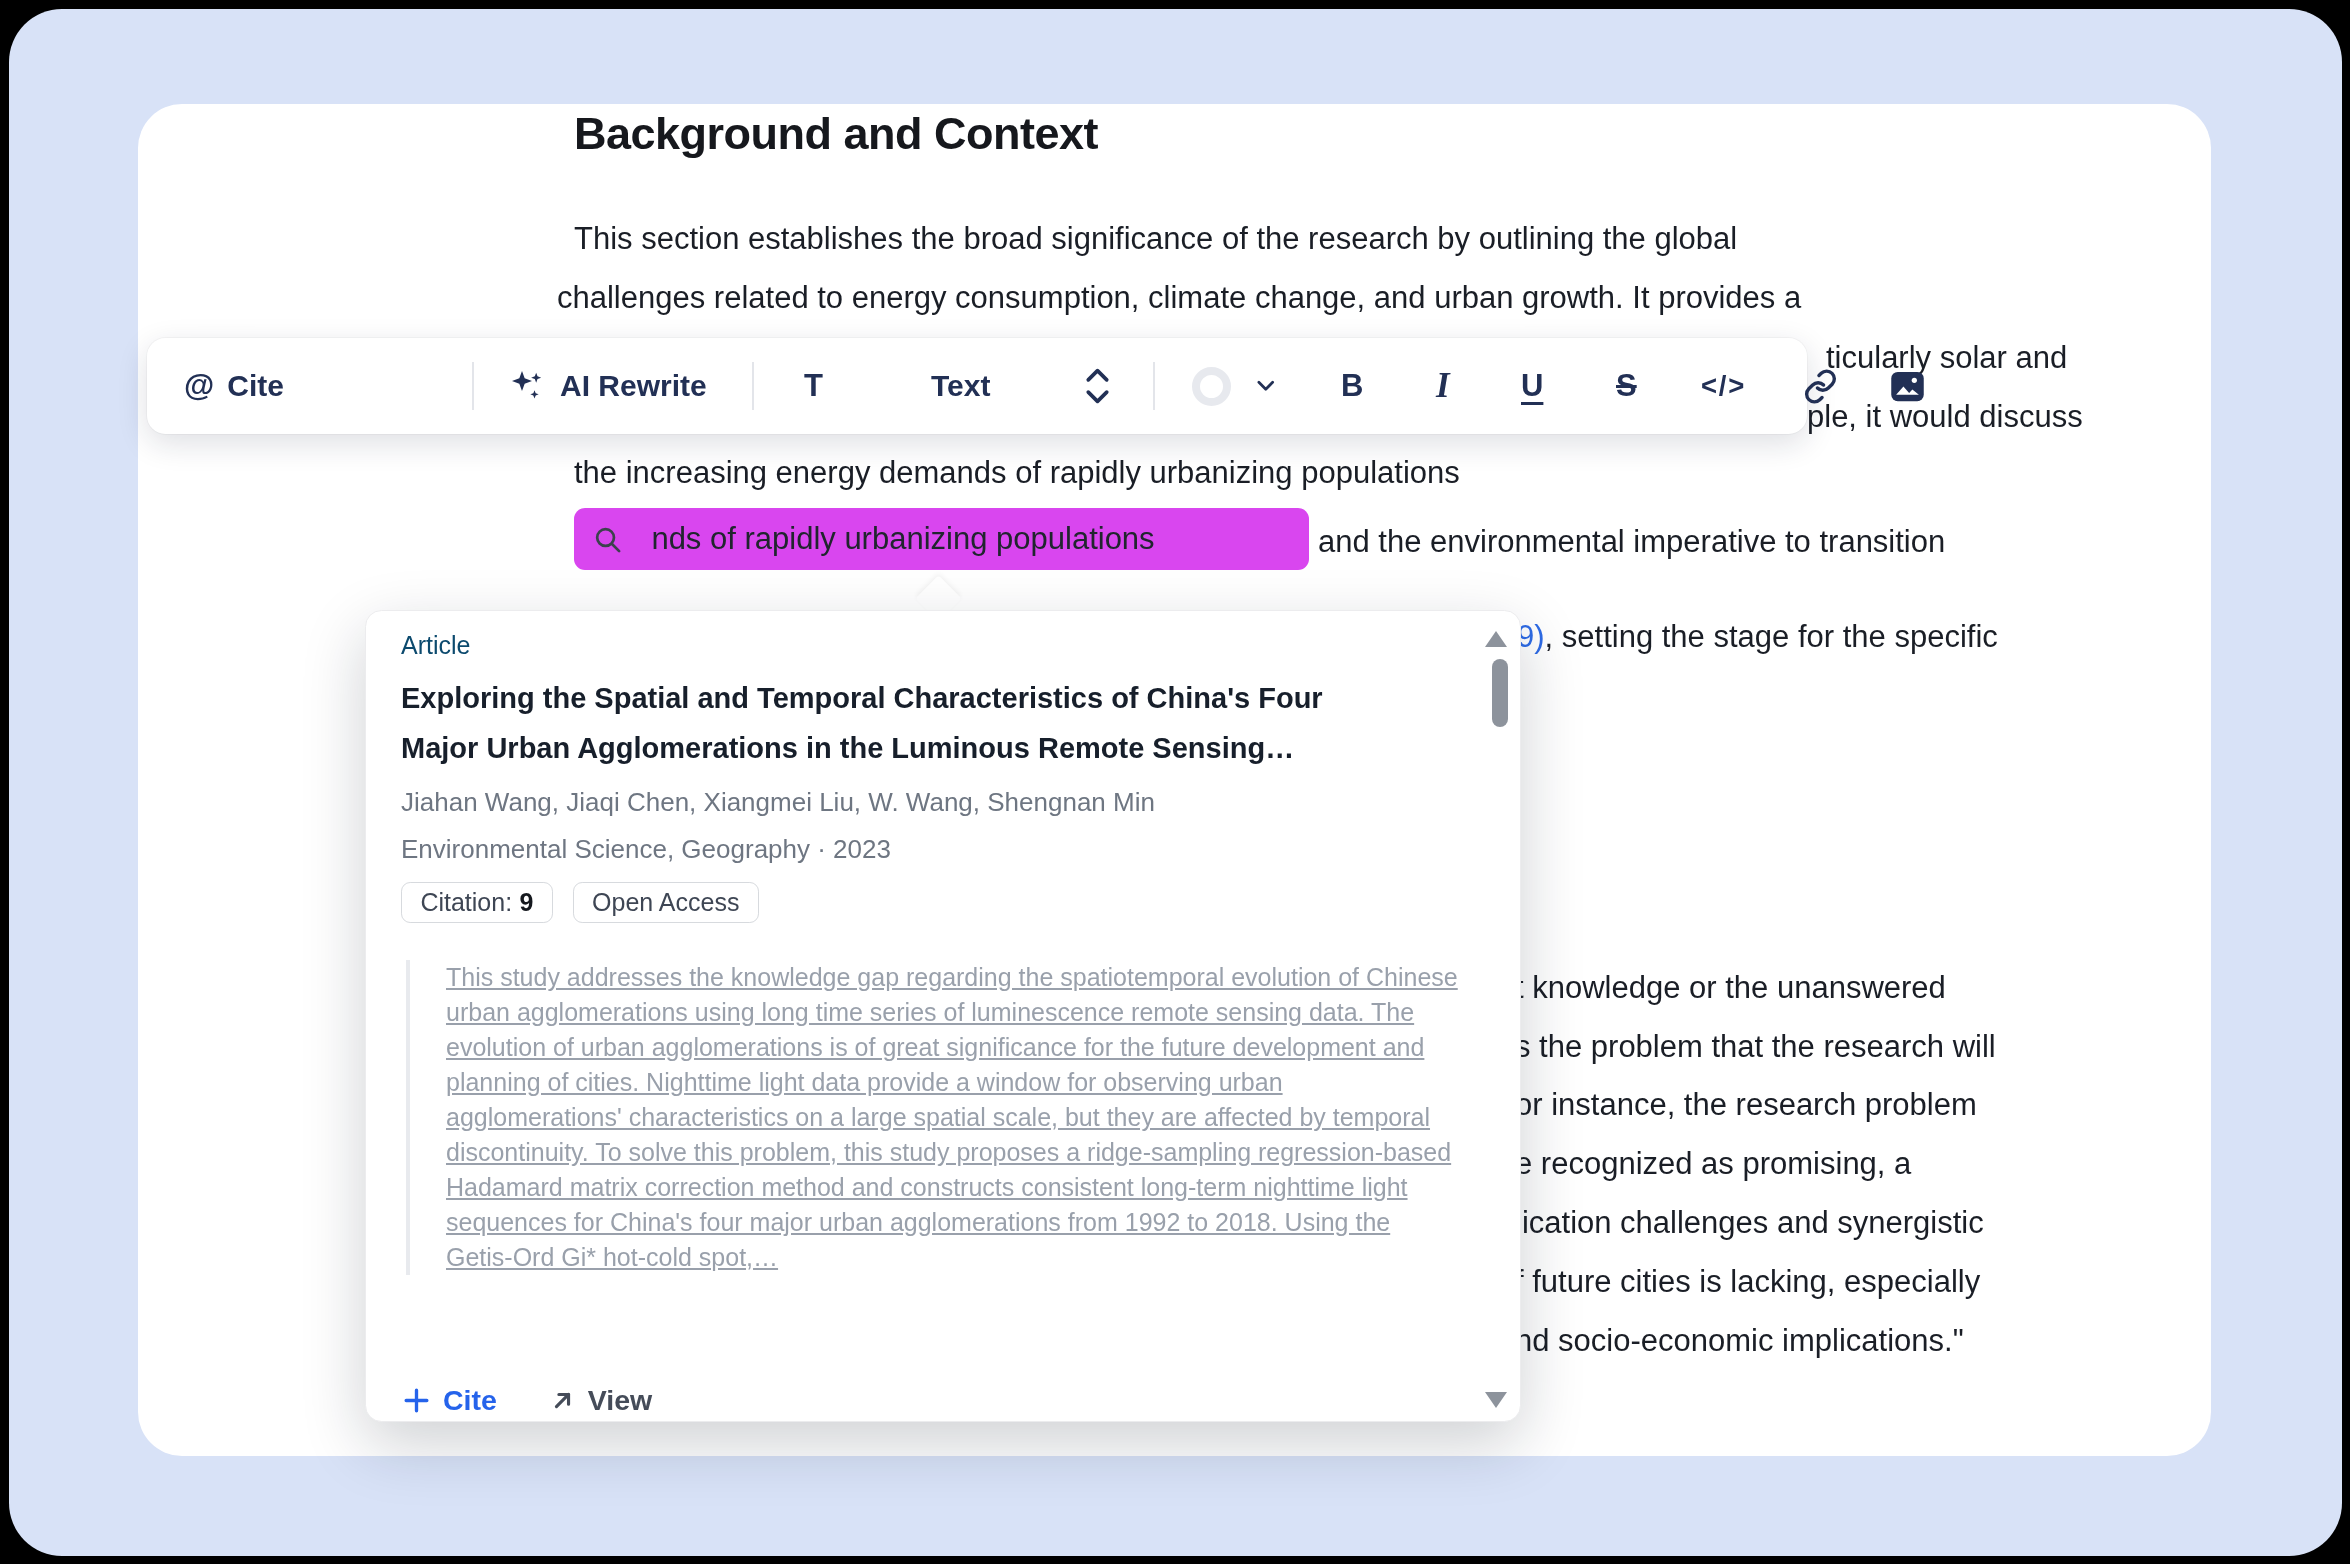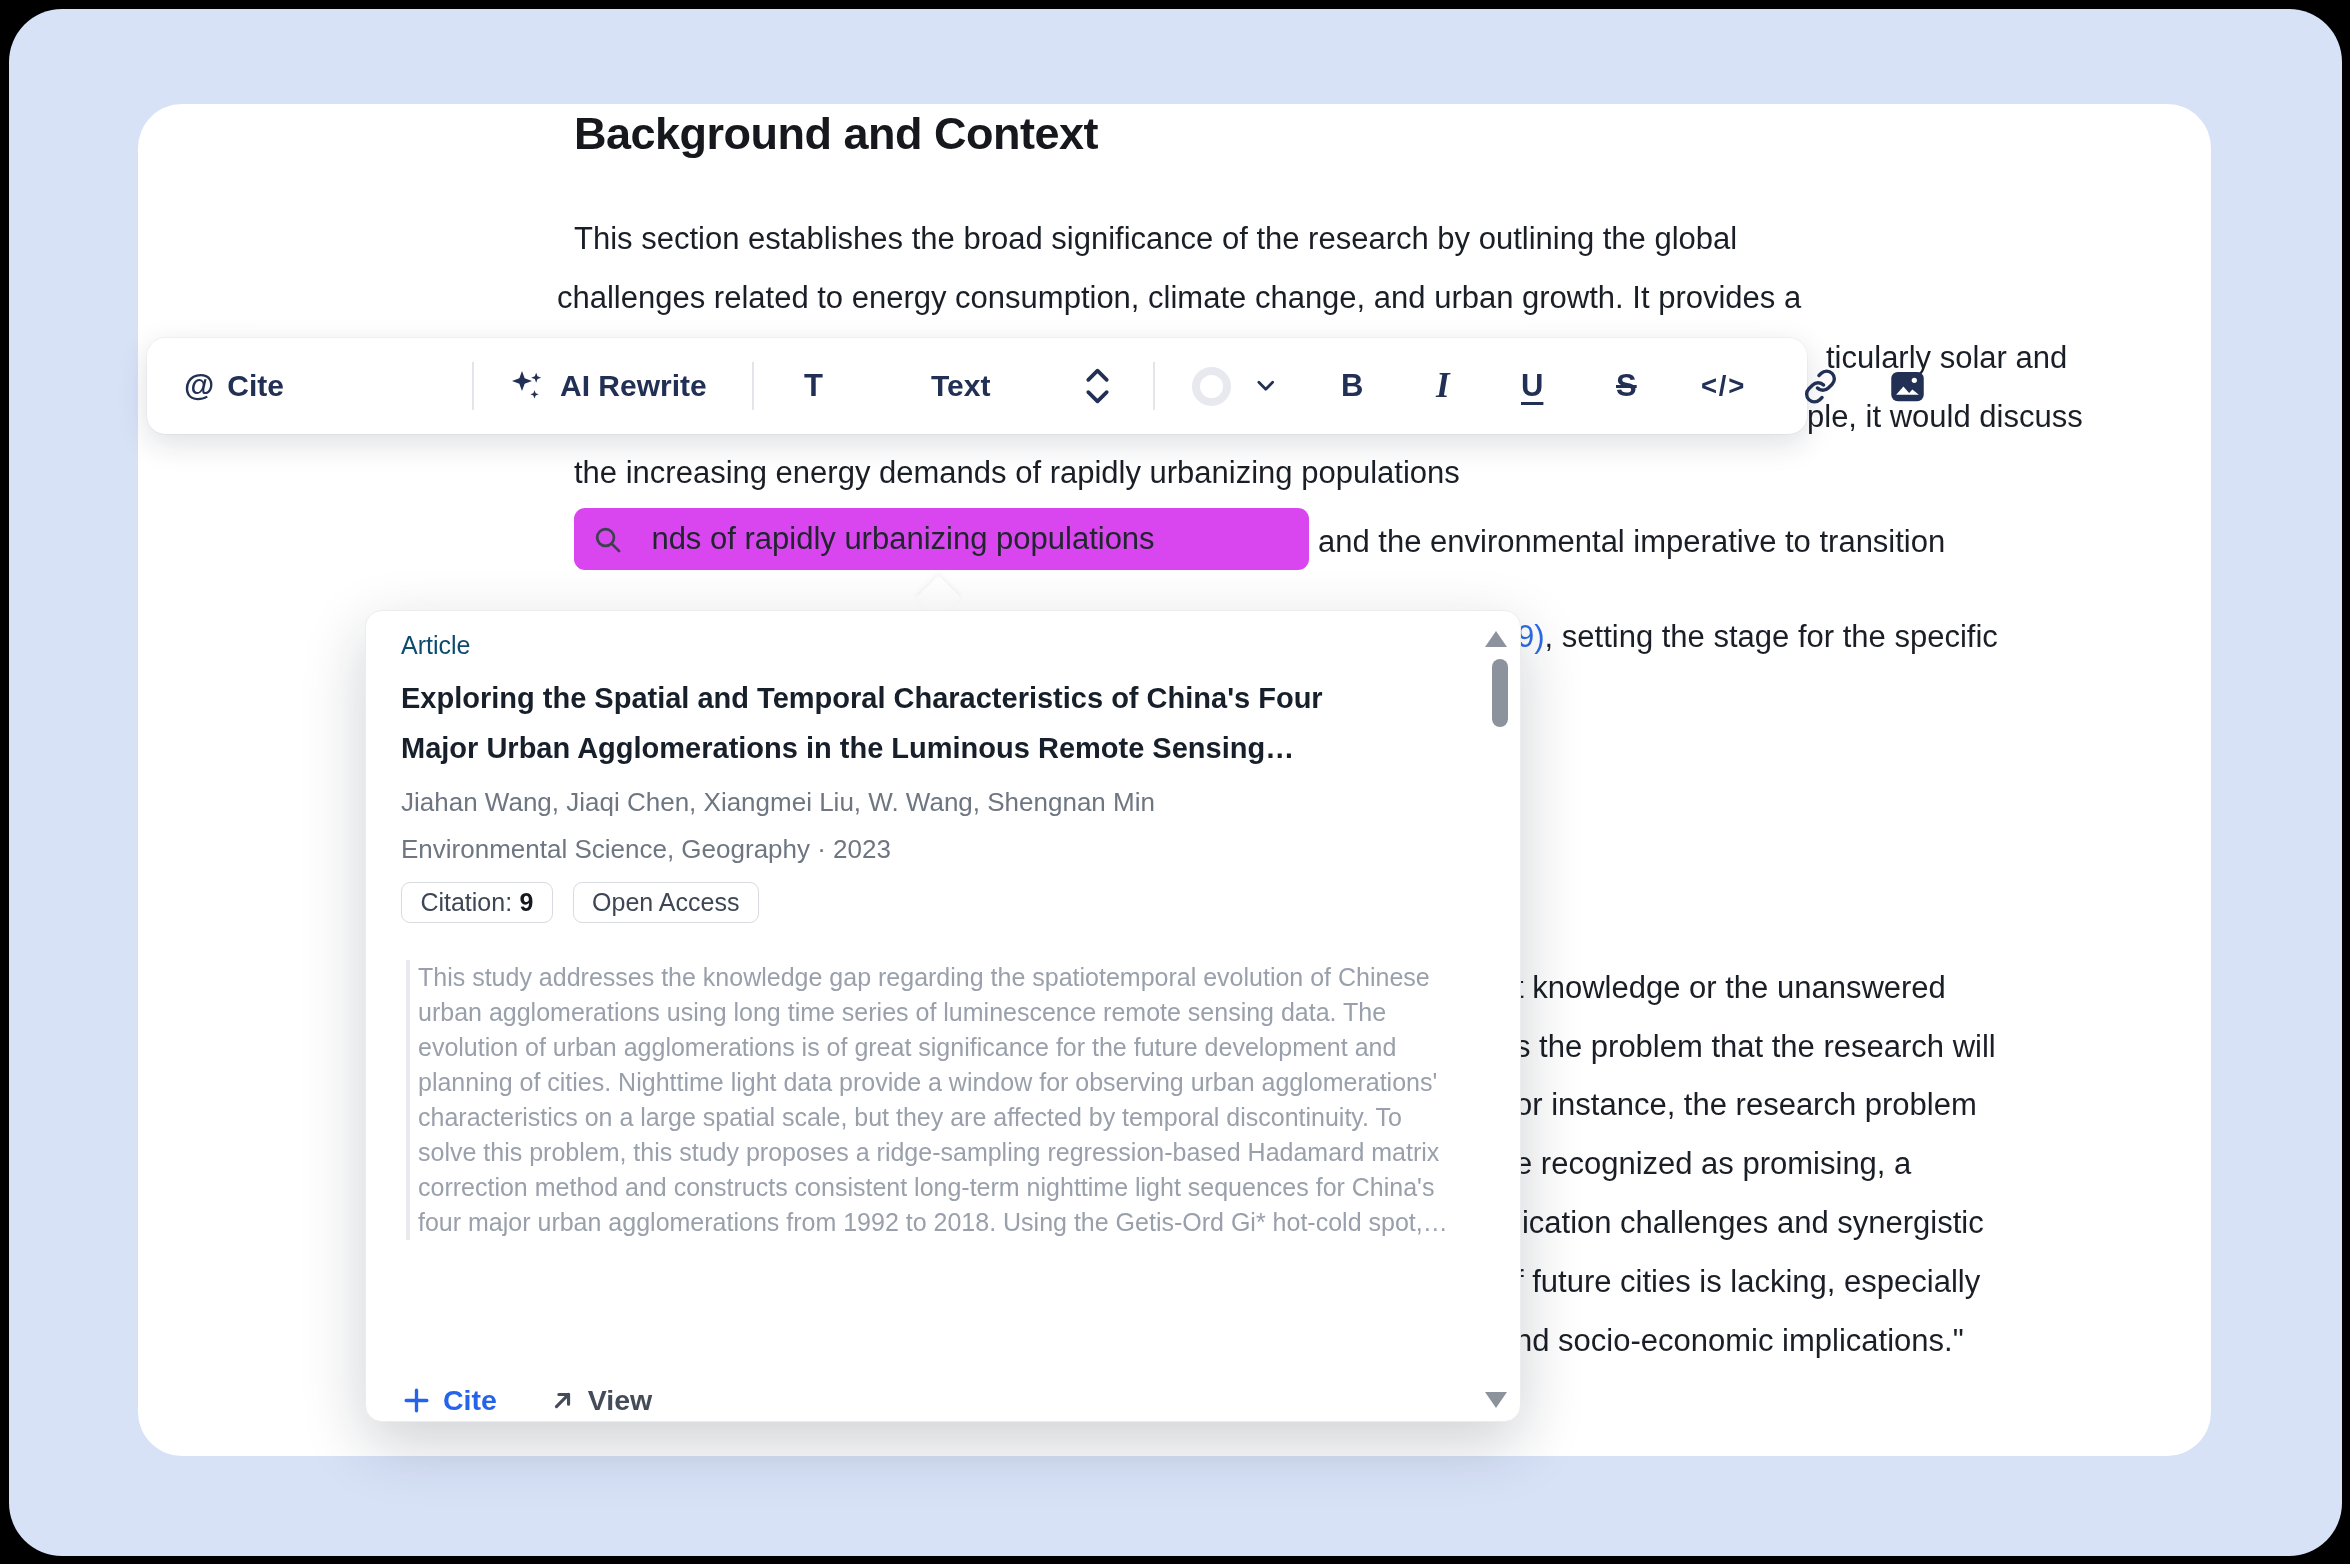--- a/index.html
+++ b/index.html
@@ -57,22 +57,22 @@
   .pp-title{position:absolute;left:35px;top:62px;width:983px;
     font-size:29px;font-weight:700;color:#171f2b;line-height:50px;}
   .pp-authors{position:absolute;left:35px;top:176px;font-size:26px;color:#6e7682;}
   .pp-meta{position:absolute;left:35px;top:223px;font-size:26px;color:#6e7682;}
   .pp-badges{position:absolute;left:35px;top:271px;display:flex;gap:20px;}
   .badge{height:41px;border:1.8px solid #d7dade;border-radius:9.2px;display:flex;
     align-items:center;padding:0 18.4px;font-size:25px;color:#3e4654;gap:7.3px;background:#fff;}
   .badge b{color:#15181e;font-weight:700;}
   .pp-abstract{
     position:absolute;left:40px;top:349px;width:1054px;
-    border-left:4.6px solid #e8eaee;padding-left:8px;
-    font-size:25px;line-height:35px;color:#99a0ab;
+    border-left:4.6px solid #e8eaee;padding-left:36px;
+    font-size:25px;line-height:35px;color:#99a0ab;text-decoration:underline;
   }
   .pp-actions{position:absolute;left:35px;top:773px;display:flex;gap:51px;align-items:center;}
   .act{display:flex;align-items:center;gap:11px;font-size:28.5px;font-weight:600;cursor:pointer;}
   .act-cite{color:#2563eb;}
   .act-view{color:#454c59;}
   
   .pp-scroll-up{position:absolute;right:13px;top:20px;width:0;height:0;
     border-left:11px solid transparent;border-right:11px solid transparent;
     border-bottom:16.5px solid #8d939c;}
   .pp-scroll-thumb{position:absolute;right:12px;top:48px;width:16.5px;height:68px;

